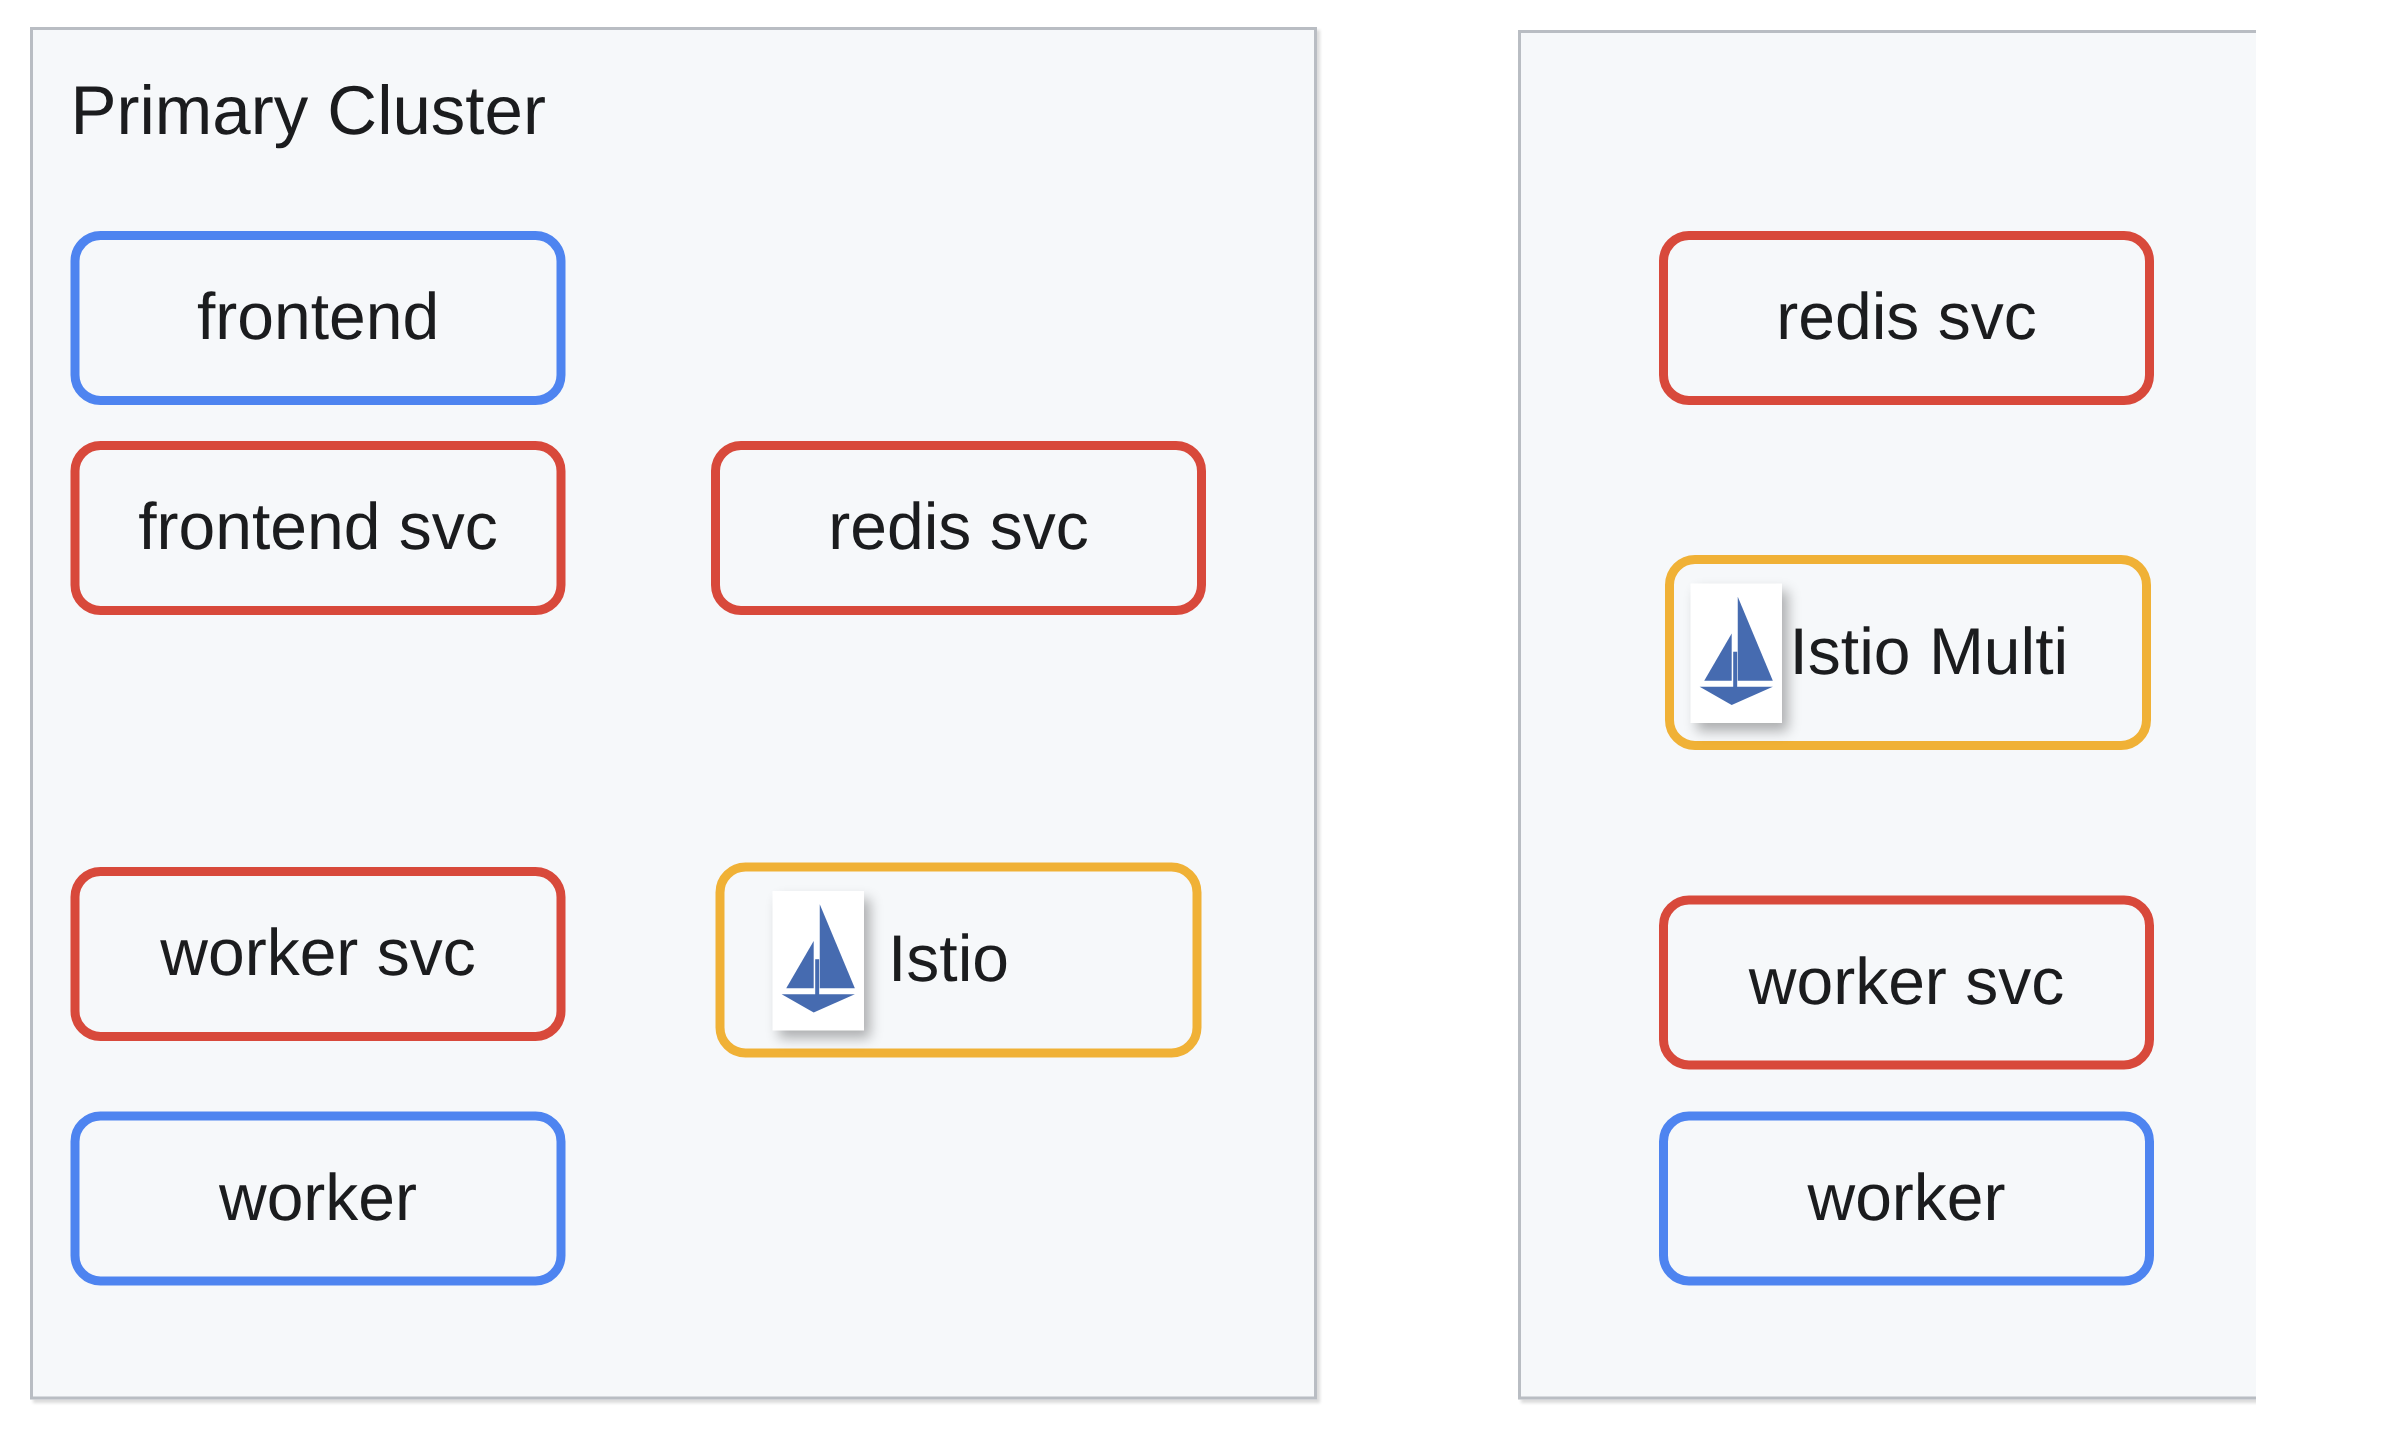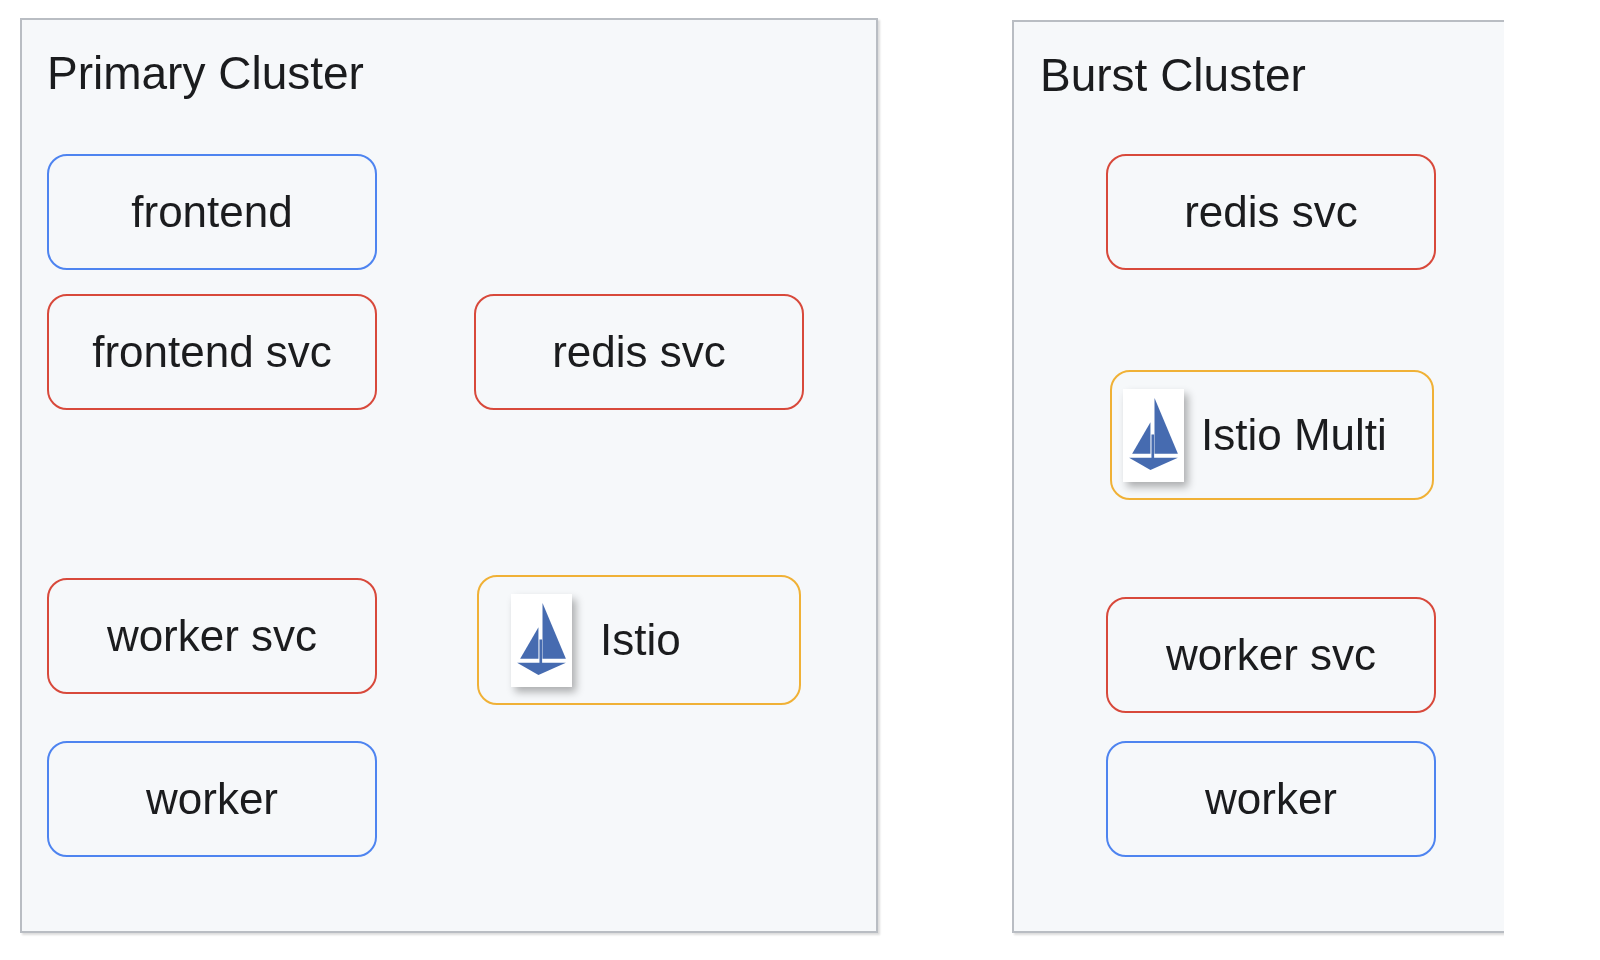--- a/index.html
+++ b/index.html
@@ -39,43 +39,43 @@
     color:var(--text);
     margin:0;
     white-space:nowrap;
   }
   .cluster.primary .cluster-title{left:25px;top:28px}
   .cluster.burst .cluster-title{left:26px;top:28px}
 
   .node{
     position:absolute;
     display:flex;align-items:center;justify-content:center;
-    border:2px solid #8b5cf6;
+    border:6px solid #8b5cf6;
     border-radius:20px;
     font-size:44px;line-height:1;
     background:transparent;
     white-space:nowrap;
   }
   .node.deployment{border-color:var(--deployment-border)}
   .node.service{border-color:var(--service-border)}
   .node.istio{border-color:var(--istio-border);justify-content:flex-start}
 
   
   .p-frontend     {left:25px;  top:134px; width:330px; height:116px}
   .p-redis        {left:452px; top:134px; width:330px; height:116px}
   .p-frontend-svc {left:25px;  top:274px; width:330px; height:116px}
   .p-redis-svc    {left:452px; top:274px; width:330px; height:116px}
   .p-worker-svc   {left:25px;  top:558px; width:330px; height:116px}
-  .p-istio        {left:455px; top:555px; width:324px; height:130px; padding-left:32px; gap:28px}
+  .p-istio        {left:455px; top:555px; width:324px; height:130px; padding-left:32px; gap:16px}
   .p-worker       {left:25px;  top:721px; width:330px; height:116px}
   .p-istiowatcher {left:452px; top:721px; width:330px; height:116px}
 
   
   .b-redis-svc    {left:92px;  top:132px; width:330px; height:116px}
-  .b-istio-multi  {left:96px;  top:348px; width:324px; height:130px; padding-left:11px; gap:17px}
+  .b-istio-multi  {left:96px;  top:348px; width:324px; height:130px; padding-left:11px; gap:5px}
   .b-worker-svc   {left:92px;  top:575px; width:330px; height:116px}
   .b-worker       {left:92px;  top:719px; width:330px; height:116px}
 
   .istio-tile{
     flex:0 0 auto;
     width:61px;height:93px;
     background:#fff;
     box-shadow:4px 5px 8px rgba(0,0,0,.30);
     display:flex;align-items:center;justify-content:center;
   }
@@ -119,21 +119,20 @@
       <span class="label">Istio</span>
     </div>
 
     <div class="node deployment p-worker">
       <span class="label">worker</span>
     </div>
 
   </section>
 
   <section class="cluster burst">
-    <h2 class="cluster-title">Burst Cluster</h2>
 
     <div class="node service b-redis-svc">
       <span class="label">redis svc</span>
     </div>
 
     <div class="node istio b-istio-multi">
       <span class="istio-tile">
         <svg viewBox="0 0 60 90" xmlns="http://www.w3.org/2000/svg" aria-hidden="true">
           <polygon points="31,8 31,63 54,63" fill="#466BB0"></polygon>
           <polygon points="27,32 27,63 9,63" fill="#466BB0"></polygon>

